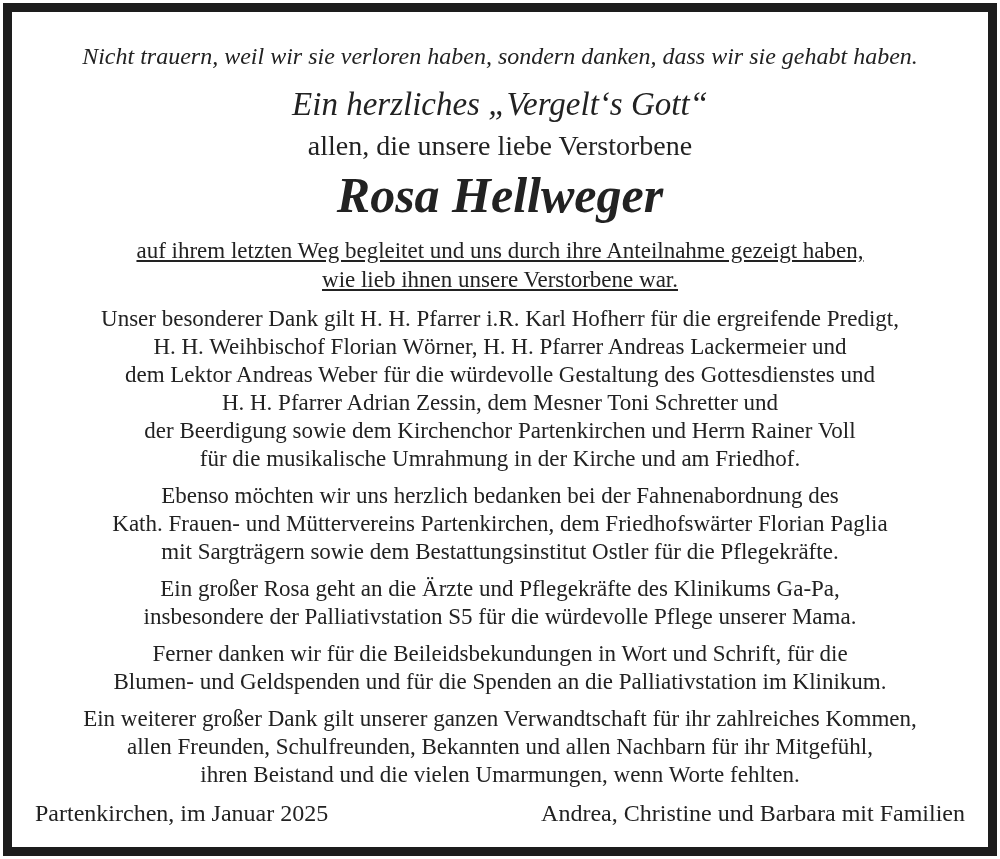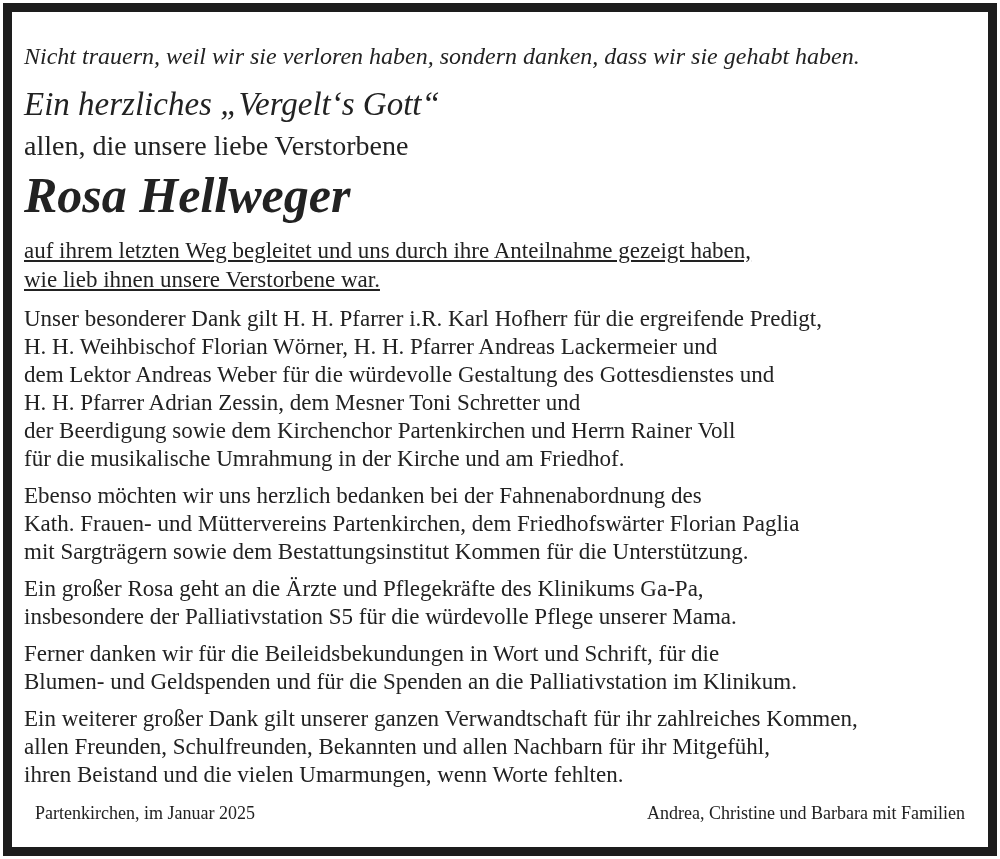--- a/index.html
+++ b/index.html
@@ -15,20 +15,21 @@
     width: 1000px;
     height: 859px;
     background: #ffffff;
   }
   .frame {
     position: absolute;
     left: 3px; top: 3px; right: 3px; bottom: 3px;
     border: 9px solid #1d1d1d;
     background: #ffffff;
     padding: 30px 12px 0 12px;
+    text-align: center;
   }
   .epigraph {
     font-style: italic;
     font-size: 24px;
     line-height: 28px;
   }
   .headline {
     font-style: italic;
     font-weight: normal;
     font-size: 33px;
@@ -58,21 +59,21 @@
     line-height: 28px;
     margin-top: 11px;
   }
   .para { margin-top: 9px; }
   .footer {
     position: absolute;
     left: 23px; right: 23px; bottom: 20px;
     display: flex;
     justify-content: space-between;
     align-items: baseline;
-    font-size: 18px;
+    font-size: 24px;
     line-height: 28px;
   }
   .bold { font-weight: normal; }
 </style>
 </head>
 <body>
 
 <div class="page">
   <div class="frame">
 
@@ -94,21 +95,21 @@
           <div class="line">Unser besonderer Dank gilt H. H. Pfarrer i.R. Karl Hofherr für die ergreifende Predigt,</div>
           <div class="line">H. H. Weihbischof Florian Wörner, H. H. Pfarrer Andreas Lackermeier und</div>
           <div class="line">dem Lektor Andreas Weber für die würdevolle Gestaltung des Gottesdienstes und</div>
           <div class="line">H. H. Pfarrer Adrian Zessin, dem Mesner Toni Schretter und</div>
           <div class="line">der Beerdigung sowie dem Kirchenchor Partenkirchen und Herrn Rainer Voll</div>
           <div class="line">für die musikalische Umrahmung in der Kirche und am Friedhof.</div>
         </div>
         <div class="para">
           <div class="line">Ebenso möchten wir uns herzlich bedanken bei der Fahnenabordnung des</div>
           <div class="line">Kath. Frauen- und Müttervereins Partenkirchen, dem Friedhofswärter Florian Paglia</div>
-          <div class="line">mit Sargträgern sowie dem Bestattungsinstitut Kommen für die Unterstützung.</div>
+          <div class="line">mit Sargträgern sowie dem Bestattungsinstitut Ostler für die Pflegekräfte.</div>
         </div>
         <div class="para">
           <div class="line">Ein großer Rosa geht an die Ärzte und Pflegekräfte des Klinikums Ga-Pa,</div>
           <div class="line">insbesondere der Palliativstation S5 für die würdevolle Pflege unserer Mama.</div>
         </div>
         <div class="para">
           <div class="line">Ferner danken wir für die Beileidsbekundungen in Wort und Schrift, für die</div>
           <div class="line">Blumen- und Geldspenden und für die Spenden an die Palliativstation im Klinikum.</div>
         </div>
         <div class="para">

